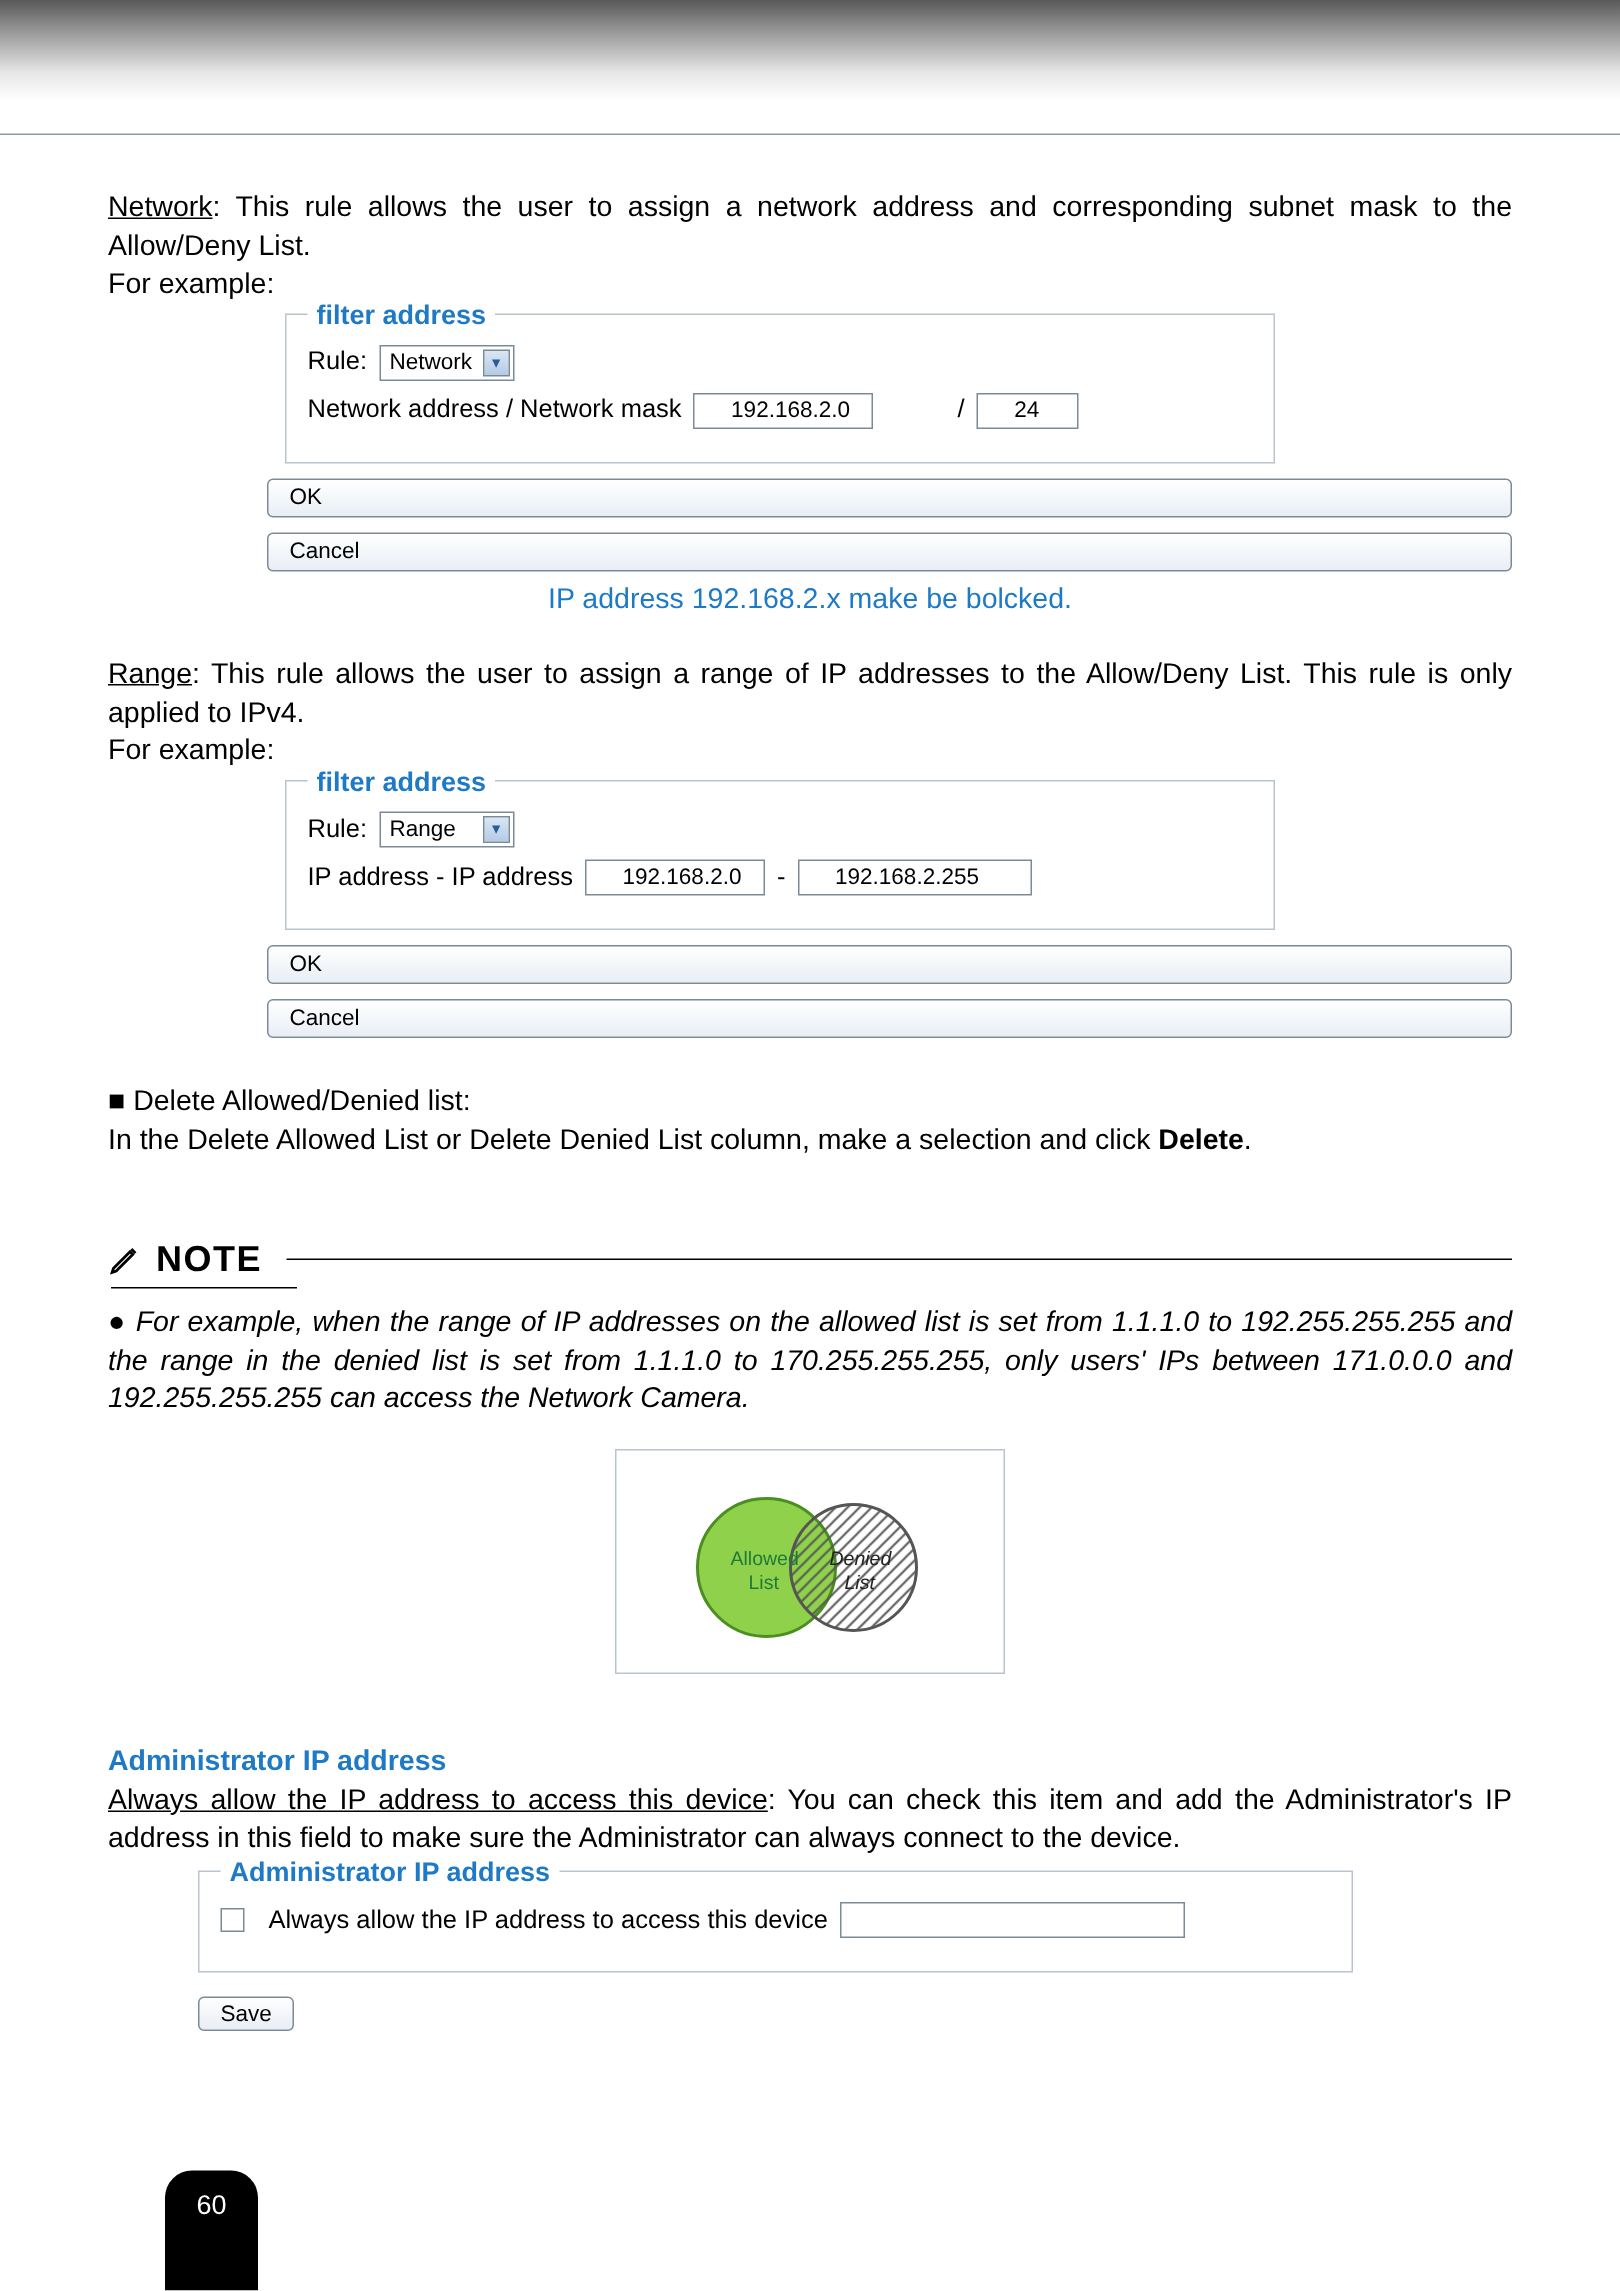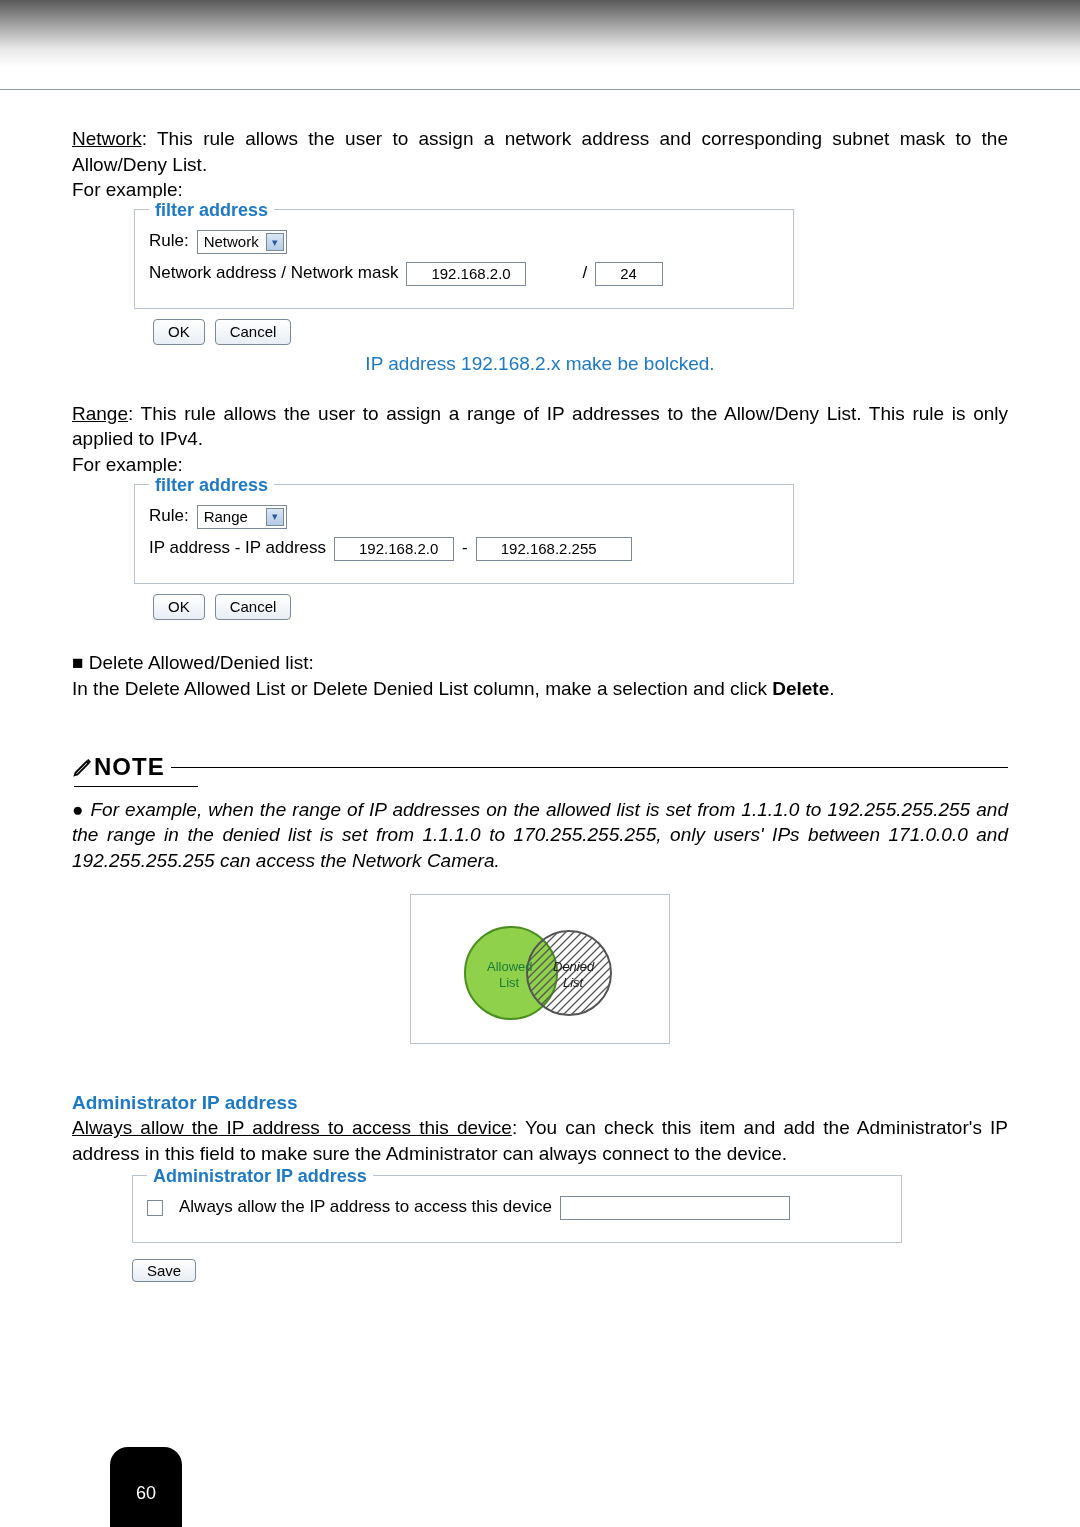--- a/index.html
+++ b/index.html
@@ -6,68 +6,68 @@
   html, body { width: 1080px; height: 1527px; background: #fff; font-family: Arial, sans-serif; }
   .topbar {
     width: 100%; height: 90px;
     background: linear-gradient(to bottom, #595959 0%, #a8a8a8 30%, #e8e8e8 55%, #ffffff 75%);
     border-bottom: 1px solid #8a9aa6;
   }
   .page { padding: 36px 72px 0 72px; color: #000; font-size: 19px; line-height: 1.35; }
   .u { text-decoration: underline; }
   .just { text-align: justify; }
   .fieldset {
-    border: 1px solid #b9c4cf; margin-left: 62px; width: 660px; padding: 12px 14px 14px 14px;
+    border: 1px solid #b9c4cf; margin-left: 118px; width: 660px; padding: 12px 14px 14px 14px;
     position: relative; margin-top: 6px;
   }
   .legend {
     position: absolute; top: -12px; left: 14px; background: #fff; padding: 0 6px;
     color: #1f7ac6; font-weight: bold; font-size: 18px;
   }
   .row { margin: 8px 0; display: flex; align-items: center; gap: 8px; font-size: 17px; }
   .select {
     border: 1px solid #7b8a99; height: 24px; min-width: 90px; padding: 0 22px 0 6px;
     font-size: 15px; background: #fff; position: relative; display: inline-flex; align-items: center;
   }
   .select .chev {
     position: absolute; right: 2px; top: 2px; width: 18px; height: 18px;
     background: linear-gradient(#d9e6f5,#b4cbe6); border: 1px solid #7b8a99;
     display: flex; align-items: center; justify-content: center; color: #2a5c9a; font-size: 11px;
   }
   .txt {
     border: 1px solid #7b8a99; height: 24px; padding: 0 24px; font-size: 15px; background: #fff;
     display: inline-flex; align-items: center;
   }
-  .btnrow { margin-left: 81px; margin-top: 10px; display: flex; gap: 10px; }
+  .btnrow { margin-left: 106px; margin-top: 10px; display: flex; gap: 10px; flex-direction: column; }
   .btn {
     border: 1px solid #7b8a99; border-radius: 4px; padding: 2px 14px; font-size: 15px;
     background: linear-gradient(#ffffff,#e8eef5); cursor: pointer;
   }
   .caption { text-align: center; color: #1f7ac6; margin-top: 6px; font-size: 19px; }
   .bulleted::before { content: "■ "; }
   .notewrap { margin-top: 50px; }
-  .notehead { display: flex; align-items: center; }
+  .notehead { display: flex; align-items: center; gap: 10px; }
   .pen {
     width: 22px; height: 22px; display: inline-block;
   }
   .pen svg { width: 22px; height: 22px; }
   .notelabel { font-weight: bold; font-size: 24px; letter-spacing: 1px; }
   .noteline { flex: 1; height: 1px; background: #000; margin-left: 6px; }
   .noteunder { height: 1px; background: #000; width: 124px; margin-top: 2px; margin-left: 2px; }
   .noteul li { font-style: italic; font-size: 19px; text-align: justify; margin-top: 10px; list-style: none; }
   .noteul li::before { content: "● "; font-style: normal; }
   .venn { border: 1px solid #b9c4cf; width: 260px; height: 150px; margin: 20px auto 0 auto; position: relative; }
   .sectitle { color: #1f7ac6; font-weight: bold; margin-top: 46px; font-size: 19px; }
   .admin-fs { margin-left: 60px; width: 770px; margin-top: 8px; }
   .checkbox { width: 16px; height: 16px; border: 1px solid #7b8a99; display: inline-block; vertical-align: middle; margin-right: 8px; }
   .savebtn { margin-left: 60px; margin-top: 14px; }
   .pagenum {
-    position: absolute; left: 110px; bottom: 0; width: 72px; height: 80px;
+    position: absolute; left: 110px; bottom: 0; width: 62px; height: 80px;
     background: #000; color: #fff; border-top-left-radius: 18px; border-top-right-radius: 18px;
-    display: flex; align-items: flex-start; justify-content: center; padding-top: 36px; font-size: 18px;
+    display: flex; align-items: flex-start; justify-content: center; padding-top: 13px; font-size: 18px;
   }
   .pagewrap { position: relative; width: 1080px; height: 1527px; }
 </style>
 </head>
 <body>
 
 <div class="pagewrap">
 <div class="topbar"></div>
 
 <div class="page">

